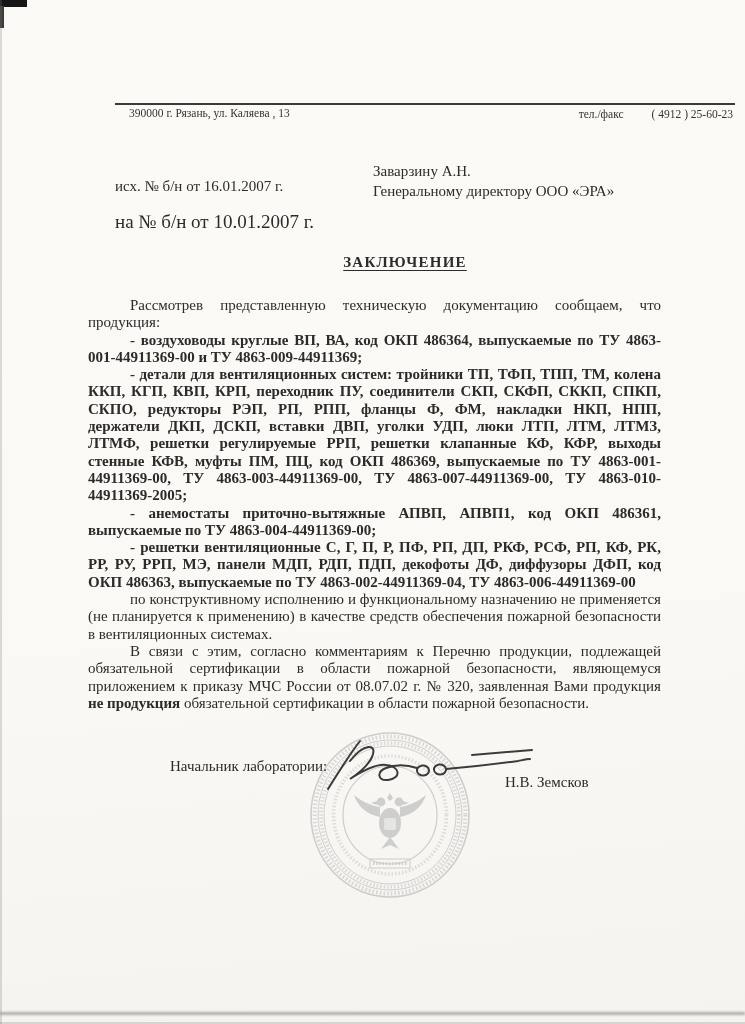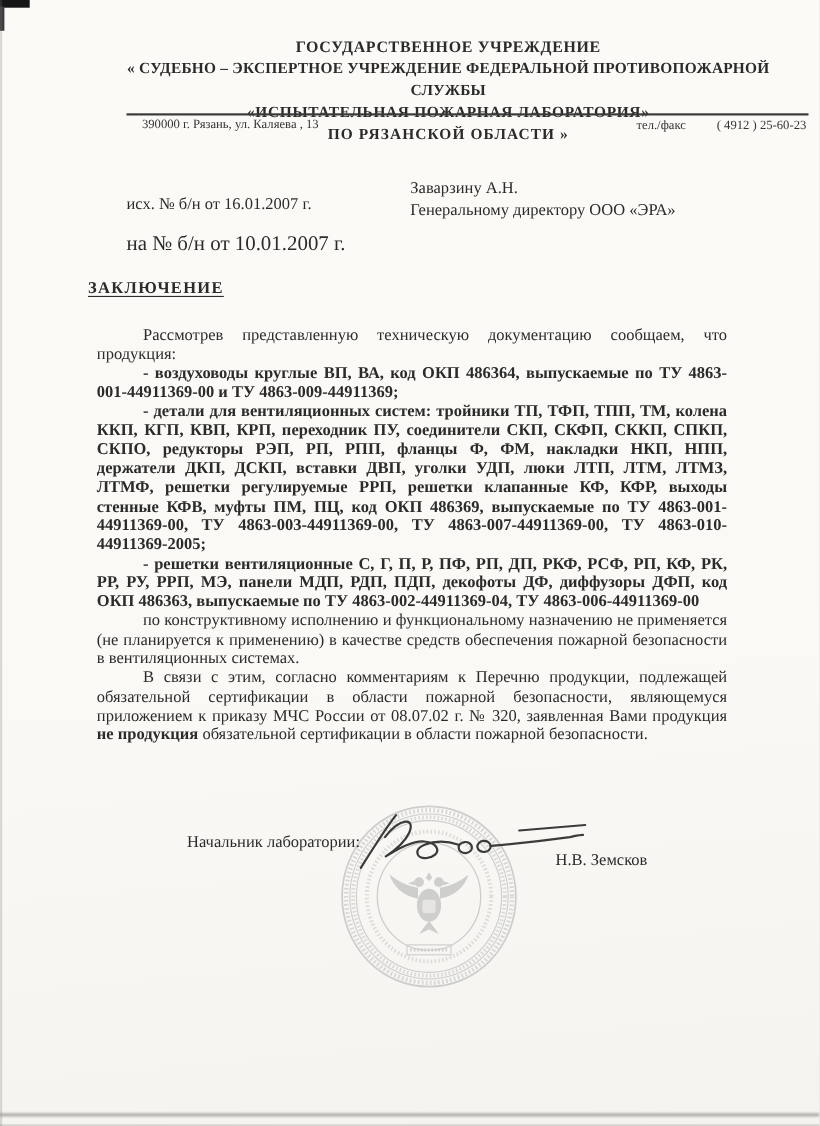--- a/index.html
+++ b/index.html
@@ -31,21 +31,21 @@
   .contact-addr{position:absolute;left:14px;top:0;}
   .contact-phone{position:absolute;right:2px;top:1px;}
   .contact-phone .lbl{margin-right:28px;}
 
   
   .ref-out{position:absolute;left:115px;top:178px;font-size:15px;}
   .ref-in{position:absolute;left:115px;top:211px;font-size:19px;}
   .addressee{position:absolute;left:373px;top:161px;font-size:15px;line-height:20px;}
 
   
-  .doc-title{position:absolute;left:80px;top:253px;width:650px;}
+  .doc-title{position:absolute;left:80px;top:253px;width:650px;text-align:center;}
   .doc-title span{font-weight:bold;font-size:15px;letter-spacing:1.2px;text-decoration:underline;text-underline-offset:3px;}
 
   
   .body-text{position:absolute;left:88px;top:297px;width:573px;font-size:15px;line-height:17.3px;text-align:justify;}
   .body-text p{margin:0;text-indent:42px;}
   .body-text p.b{font-weight:bold;}
 
   
   .sig-row{position:absolute;left:0;top:758px;width:745px;font-size:15px;}
   .sig-role{position:absolute;left:170px;top:0;}
@@ -55,26 +55,20 @@
   
   .stamp{position:absolute;left:308px;top:731px;width:164px;height:168px;opacity:.85;}
 </style>
 </head>
 <body>
 
 <div class="page">
 
   <div class="corner-artifact"></div>
 
-  <div class="letterhead">
-    <div class="h1">ГОСУДАРСТВЕННОЕ УЧРЕЖДЕНИЕ</div>
-    <div class="h2">« СУДЕБНО – ЭКСПЕРТНОЕ УЧРЕЖДЕНИЕ ФЕДЕРАЛЬНОЙ ПРОТИВОПОЖАРНОЙ СЛУЖБЫ</div>
-    <div class="h3">«ИСПЫТАТЕЛЬНАЯ  ПОЖАРНАЯ  ЛАБОРАТОРИЯ»</div>
-    <div class="h4">ПО РЯЗАНСКОЙ ОБЛАСТИ »</div>
-  </div>
   <div class="head-rule"></div>
   <div class="contact-row">
     <span class="contact-addr">390000 г. Рязань,  ул. Каляева , 13</span>
     <span class="contact-phone"><span class="lbl">тел./факс</span><span>( 4912 )  25-60-23</span></span>
   </div>
 
   <div class="ref-out">исх. № б/н  от 16.01.2007 г.</div>
   <div class="ref-in">на № б/н от 10.01.2007 г.</div>
   <div class="addressee">
     <div>Заварзину А.Н.</div>
@@ -82,20 +76,21 @@
   </div>
 
   <div class="doc-title">
     <span>ЗАКЛЮЧЕНИЕ</span>
   </div>
 
   <div class="body-text">
     <p>Рассмотрев представленную техническую документацию сообщаем, что продукция:</p>
     <p class="b">- воздуховоды круглые ВП, ВА, код ОКП 486364, выпускаемые по ТУ 4863-001-44911369-00 и ТУ 4863-009-44911369;</p>
     <p class="b">- детали для вентиляционных систем: тройники ТП, ТФП, ТПП, ТМ, колена ККП, КГП, КВП, КРП, переходник ПУ, соединители СКП, СКФП, СККП, СПКП, СКПО, редукторы РЭП, РП, РПП, фланцы Ф, ФМ, накладки НКП, НПП, держатели ДКП, ДСКП, вставки ДВП, уголки УДП, люки ЛТП, ЛТМ, ЛТМЗ, ЛТМФ, решетки регулируемые РРП, решетки клапанные КФ, КФР, выходы стенные КФВ, муфты ПМ, ПЦ, код ОКП 486369, выпускаемые по ТУ 4863-001-44911369-00, ТУ 4863-003-44911369-00, ТУ 4863-007-44911369-00, ТУ 4863-010-44911369-2005;</p>
+    <p class="b">- анемостаты приточно-вытяжные АПВП, АПВП1, код ОКП 486361, выпускаемые по ТУ 4863-004-44911369-00;</p>
     <p class="b">- решетки вентиляционные С, Г, П, Р, ПФ, РП, ДП, РКФ, РСФ, РП, КФ, РК, РР, РУ, РРП, МЭ, панели МДП, РДП, ПДП, декофоты ДФ, диффузоры ДФП, код ОКП 486363, выпускаемые по ТУ 4863-002-44911369-04, ТУ 4863-006-44911369-00</p>
     <p>по конструктивному исполнению и функциональному назначению не применяется (не планируется к применению) в качестве средств обеспечения пожарной безопасности в вентиляционных системах.</p>
     <p><span>В связи с этим, согласно комментариям к Перечню продукции, подлежащей обязательной сертификации в области пожарной безопасности, являющемуся приложением к приказу МЧС России от 08.07.02 г. № 320, заявленная Вами продукция </span><span style="font-weight:bold">не продукция</span><span> обязательной сертификации в области пожарной безопасности.</span></p>
   </div>
 
   <svg class="stamp" viewBox="0 0 164 168" xmlns="http://www.w3.org/2000/svg">
     <g fill="none" stroke="#c6c6c6">
       <ellipse cx="82" cy="84" rx="79" ry="82" stroke-width="1.6"></ellipse>
       <ellipse cx="82" cy="84" rx="72" ry="75" stroke-width="1"></ellipse>
       <ellipse cx="82" cy="84" rx="75.5" ry="78.5" stroke-width="4" stroke-dasharray="1.6 2.1" opacity=".75"></ellipse>

